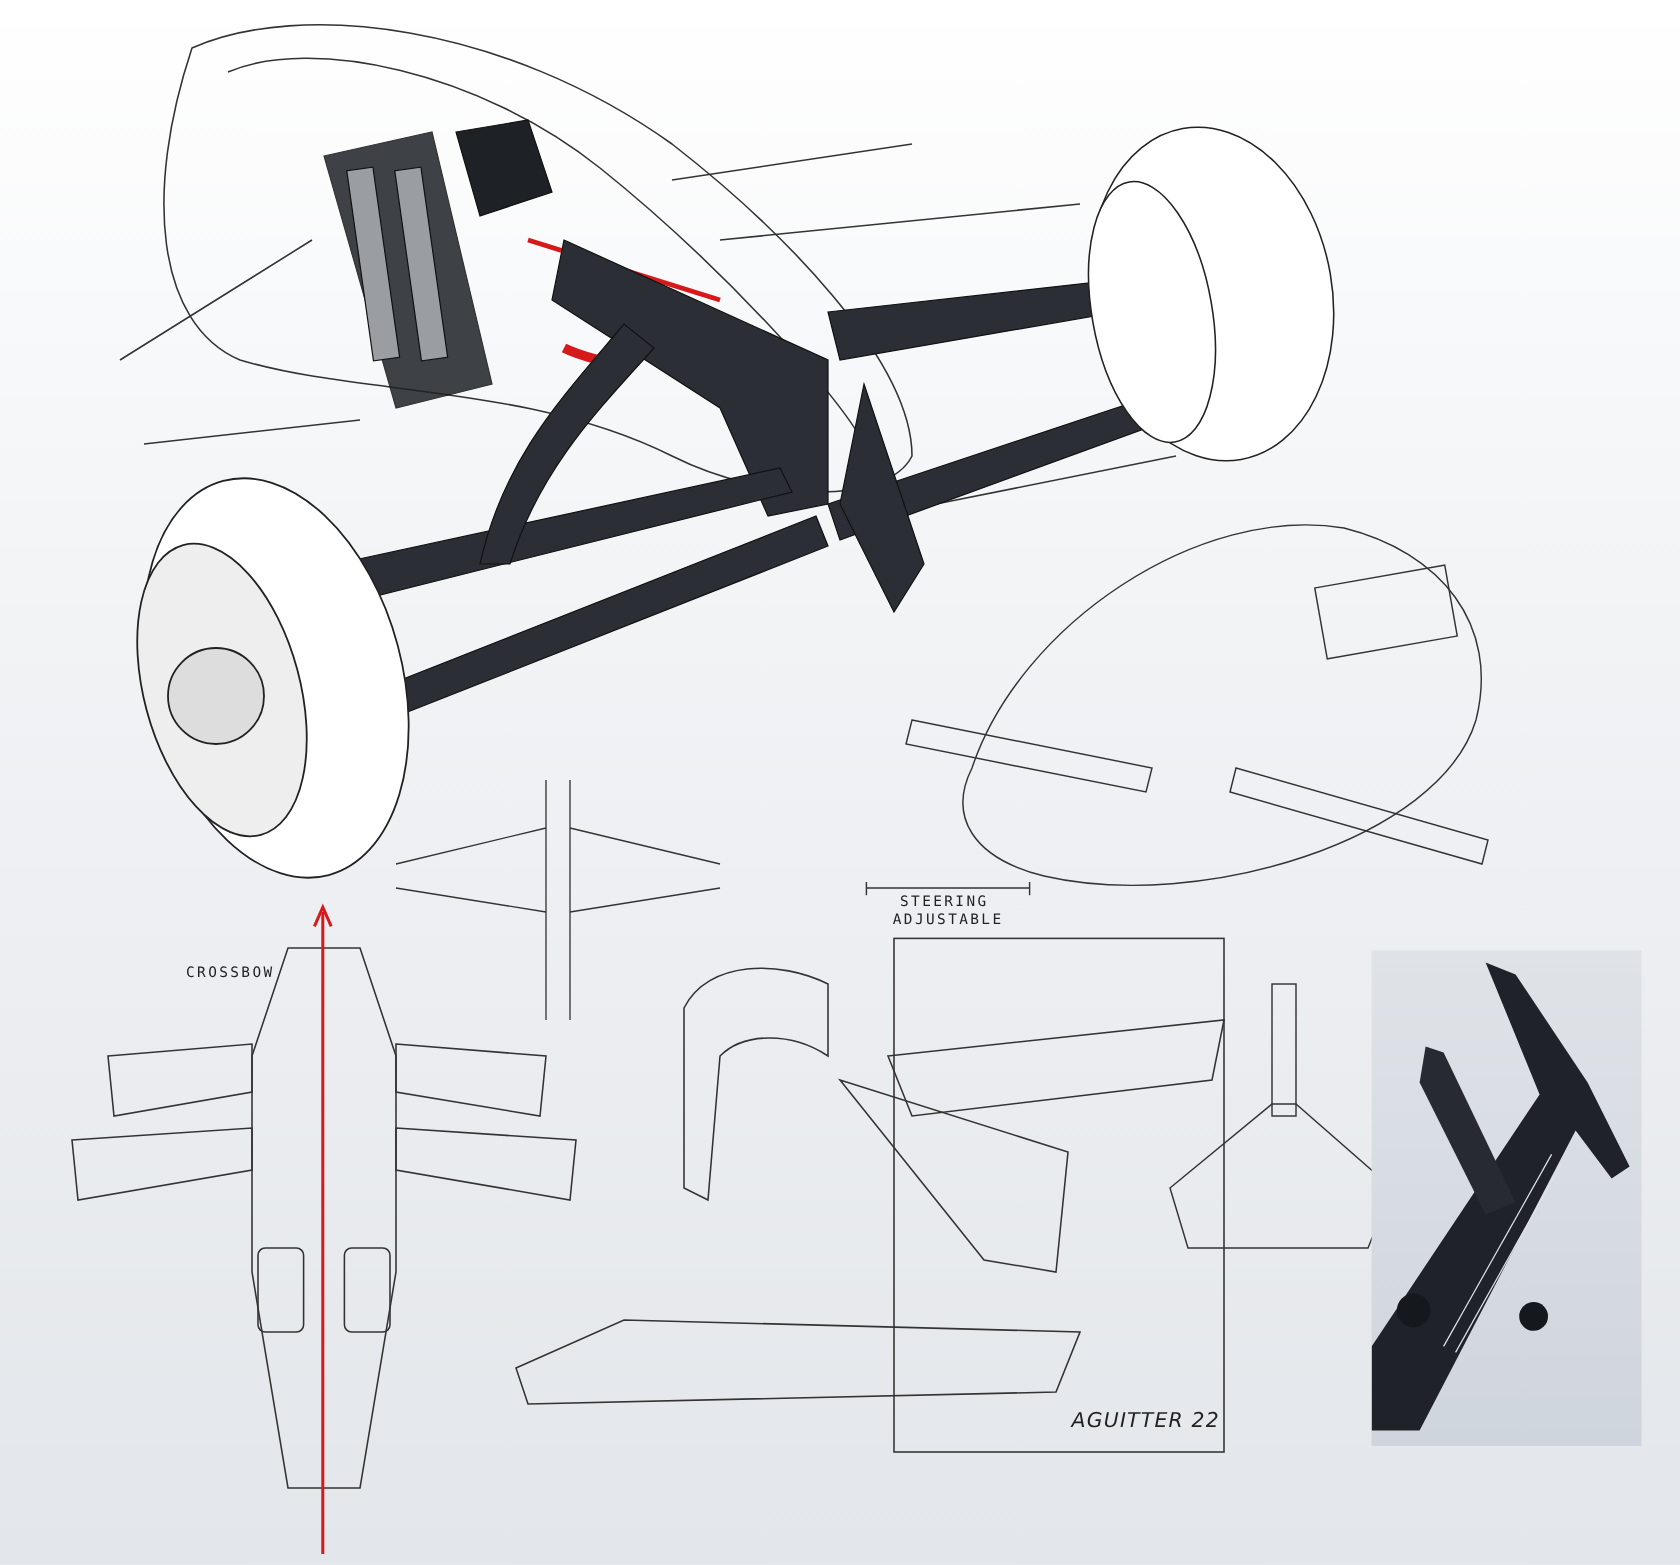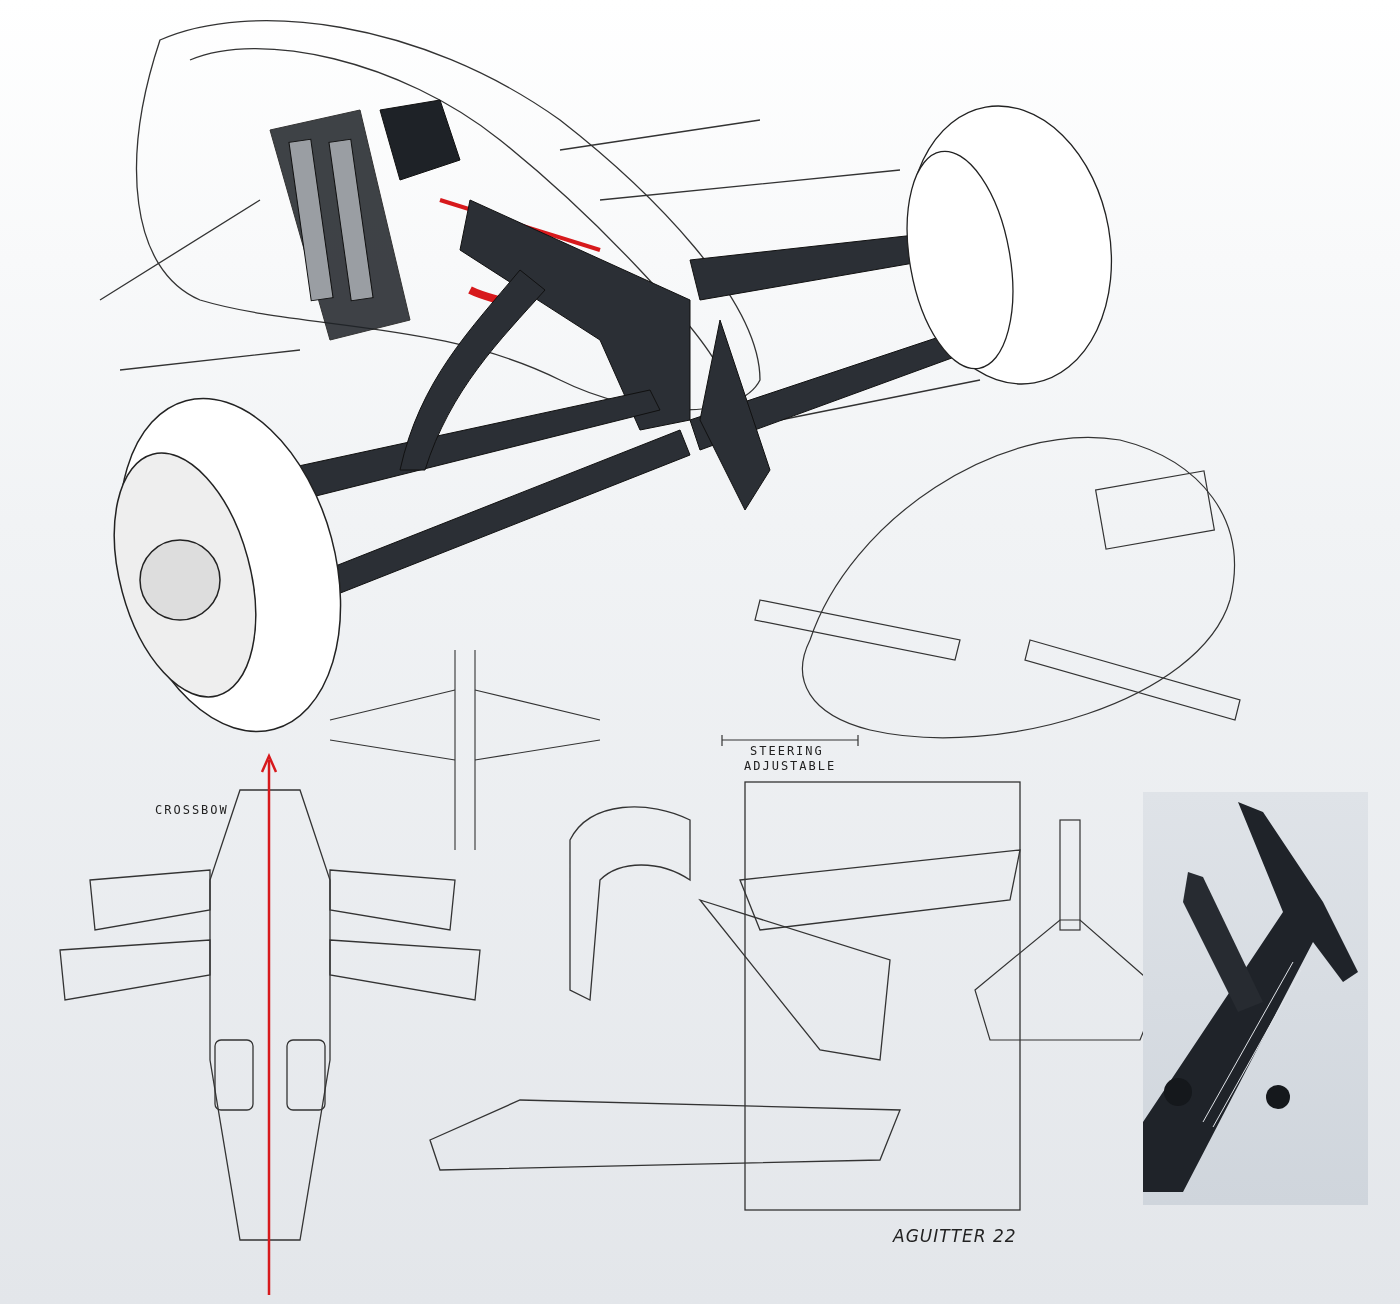--- a/index.html
+++ b/index.html
@@ -100,21 +100,21 @@
   <g stroke="#333" stroke-width="1.2">
     <line x1="722" y1="740" x2="858" y2="740"></line>
     <line x1="722" y1="735" x2="722" y2="746"></line>
     <line x1="858" y1="735" x2="858" y2="746"></line>
   </g>
 </svg>
 
 <div class="label" style="left:115px;top:803px;margin-left:40px;">CROSSBOW</div>
 <div class="label" style="left:750px;top:744px;">STEERING</div>
 <div class="label" style="left:744px;top:759px;">ADJUSTABLE</div>
-<div class="sig" style="left:893px;top:1226px;">AGUITTER 22</div>
+<div class="sig" style="left:893px;top:1174px;">AGUITTER 22</div>
 
 <div class="photo">
   <svg width="225" height="413" viewBox="0 0 225 413">
     <path d="M95 10 L 120 20 L 180 110 L 215 180 L 200 190 L 170 150 L 40 400 L 0 400 L 0 330 L 140 120 Z" fill="#1f2329"></path>
     <path d="M45 80 L 60 85 L 120 210 L 95 220 L 40 110 Z" fill="#272b31"></path>
     <circle cx="35" cy="300" r="14" fill="#15181c"></circle>
     <circle cx="135" cy="305" r="12" fill="#15181c"></circle>
     <g stroke="#dfe3e8" stroke-width="1">
       <line x1="60" y1="330" x2="150" y2="170"></line>
       <line x1="70" y1="335" x2="158" y2="178"></line>

